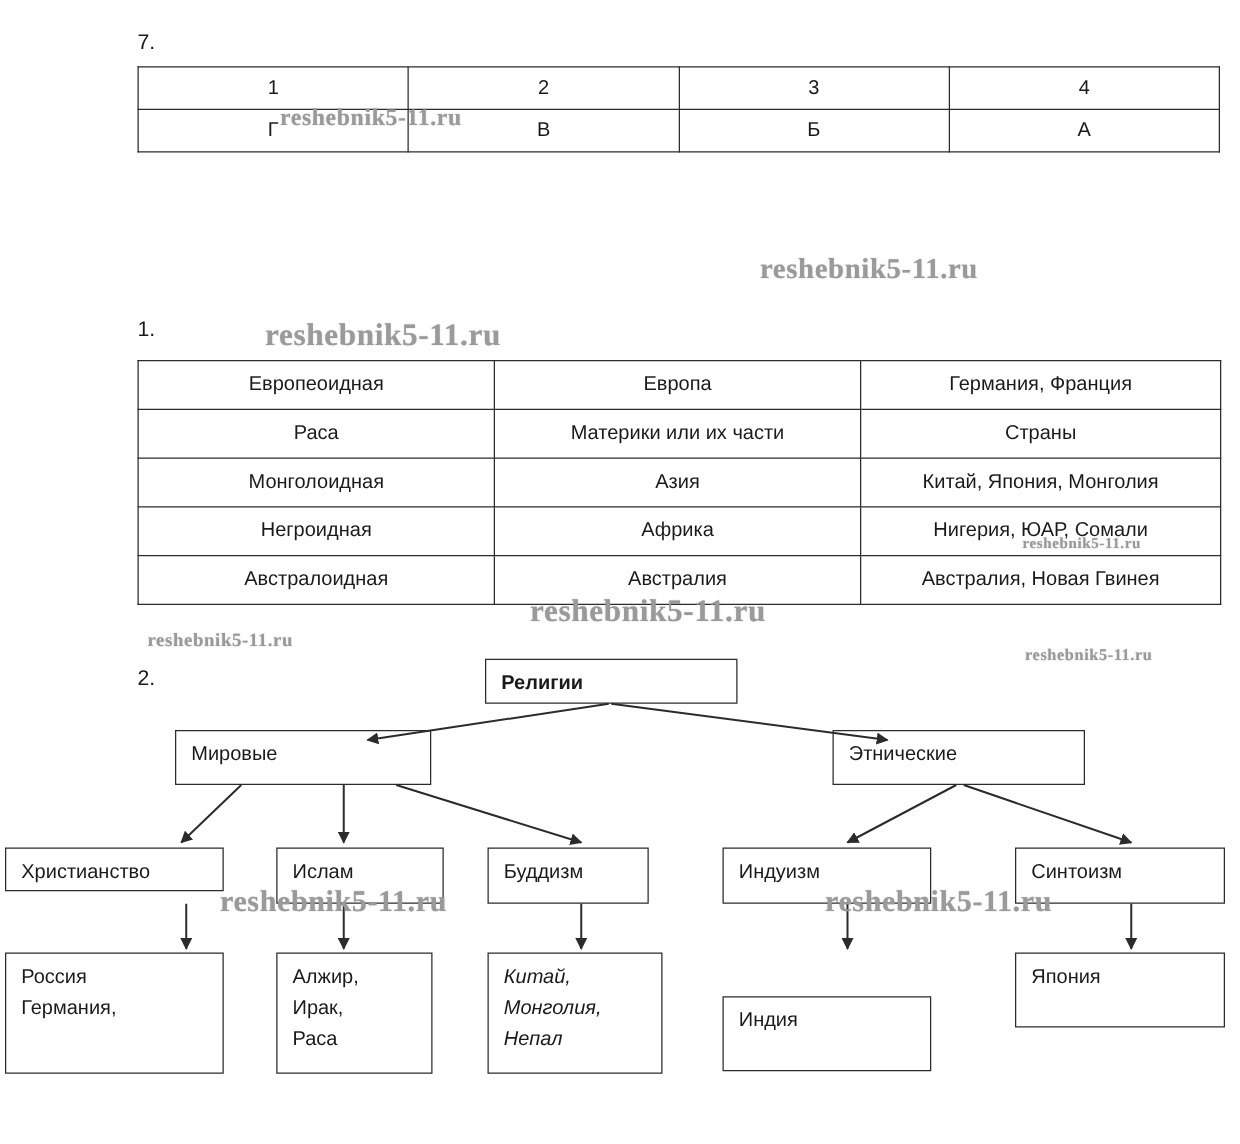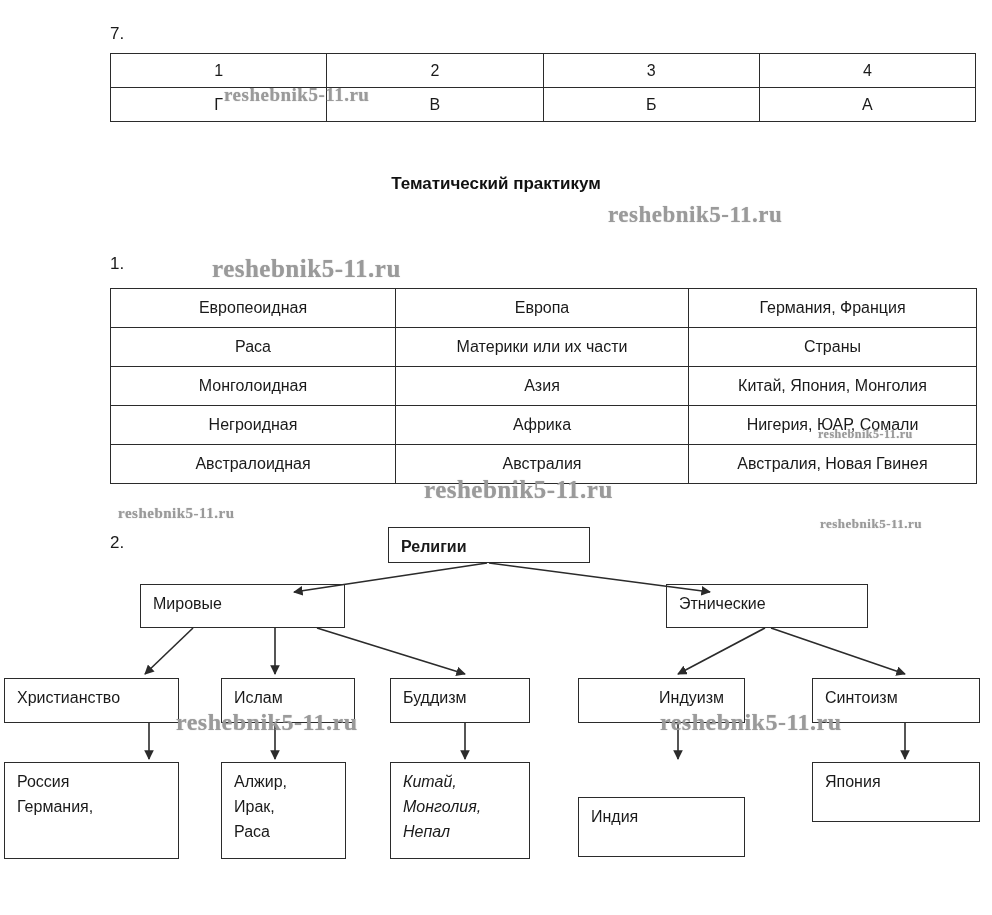--- a/index.html
+++ b/index.html
@@ -92,21 +92,21 @@
     pointer-events: none;
   }
   .node {
     position: absolute;
     border: 1px solid #2b2b2b;
     background: transparent;
     box-sizing: border-box;
     font-family: "Liberation Sans", sans-serif;
     font-size: 16px;
     color: #1a1a1a;
-    padding: 7px 20px 0 12px;
+    padding: 7px 4px 0 12px;
     line-height: 1.55;
     z-index: 3;
   }
   .node.root {
     font-weight: bold;
   }
   .node .line { display: block; }
 </style>
 </head>
 <body>
@@ -125,21 +125,20 @@
       </tr>
       <tr>
         <td>Г</td>
         <td>В</td>
         <td>Б</td>
         <td>А</td>
       </tr>
     </tbody>
   </table>
 
-  <div class="section-heading">Тематический практикум</div>
 
   <div class="task-num" style="left:110px; top:254px;">1.</div>
 
   <table class="grid" id="races-table">
     <colgroup>
       <col style="width:285px">
       <col style="width:293px">
       <col style="width:288px">
     </colgroup>
     <tbody>
@@ -198,30 +197,30 @@
   <div id="node-layer">
       <div class="node root" style="left: 388px; top: 527px; width: 202px; height: 36px;">
         <span class="line">Религии</span>
       </div>
       <div class="node" style="left: 140px; top: 584px; width: 205px; height: 44px;">
         <span class="line">Мировые</span>
       </div>
       <div class="node" style="left: 666px; top: 584px; width: 202px; height: 44px;">
         <span class="line">Этнические</span>
       </div>
-      <div class="node" style="left: 4px; top: 678px; width: 175px; height: 45px;">
+      <div class="node" style="left: 4px; top: 678px; width: 175px; height: 35px;">
         <span class="line">Христианство</span>
       </div>
       <div class="node" style="left: 221px; top: 678px; width: 134px; height: 45px;">
         <span class="line">Ислам</span>
       </div>
-      <div class="node" style="left: 390px; top: 678px; width: 140px; height: 45px;">
+      <div class="node" style="left: 390px; top: 678px; width: 129px; height: 45px;">
         <span class="line">Буддизм</span>
       </div>
-      <div class="node" style="left: 578px; top: 678px; width: 167px; height: 45px; text-align: right;">
+      <div class="node" style="left: 578px; top: 678px; width: 167px; height: 45px;">
         <span class="line">Индуизм</span>
       </div>
       <div class="node" style="left: 812px; top: 678px; width: 168px; height: 45px;">
         <span class="line">Синтоизм</span>
       </div>
       <div class="node" style="left: 4px; top: 762px; width: 175px; height: 97px;">
         <span class="line">Россия</span>
         <span class="line">Германия,</span>
       </div>
       <div class="node" style="left: 221px; top: 762px; width: 125px; height: 97px;">

